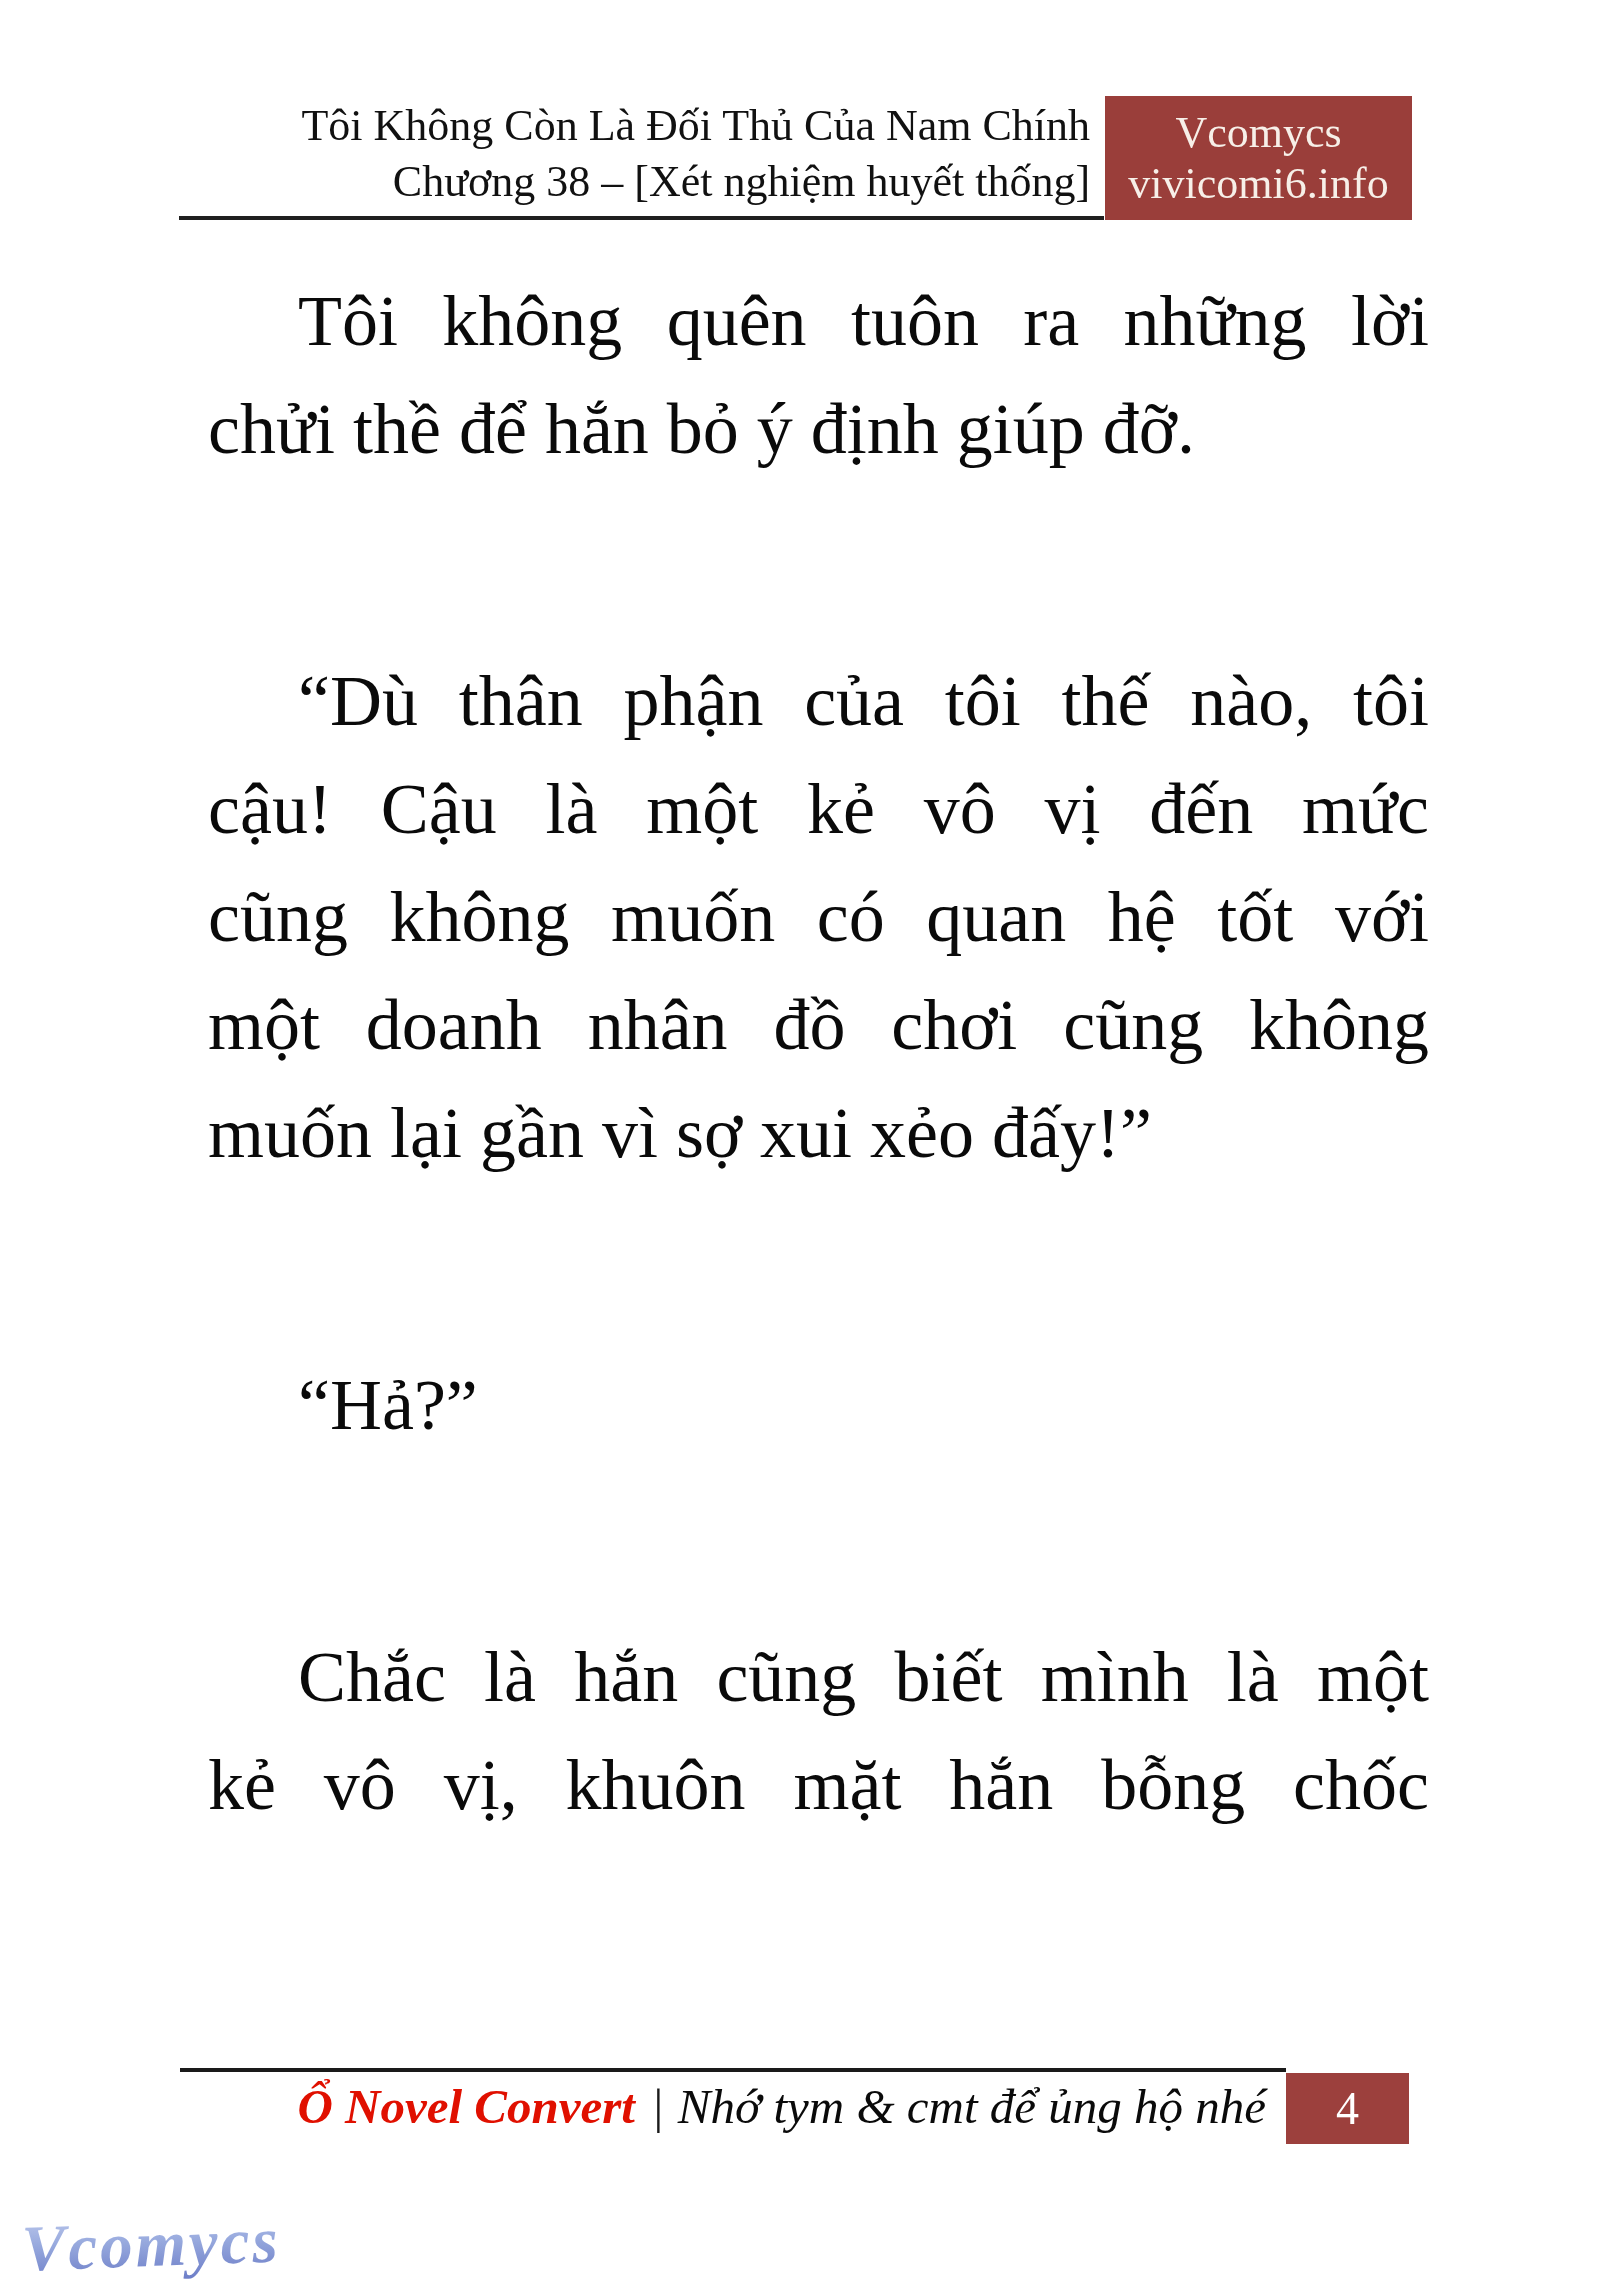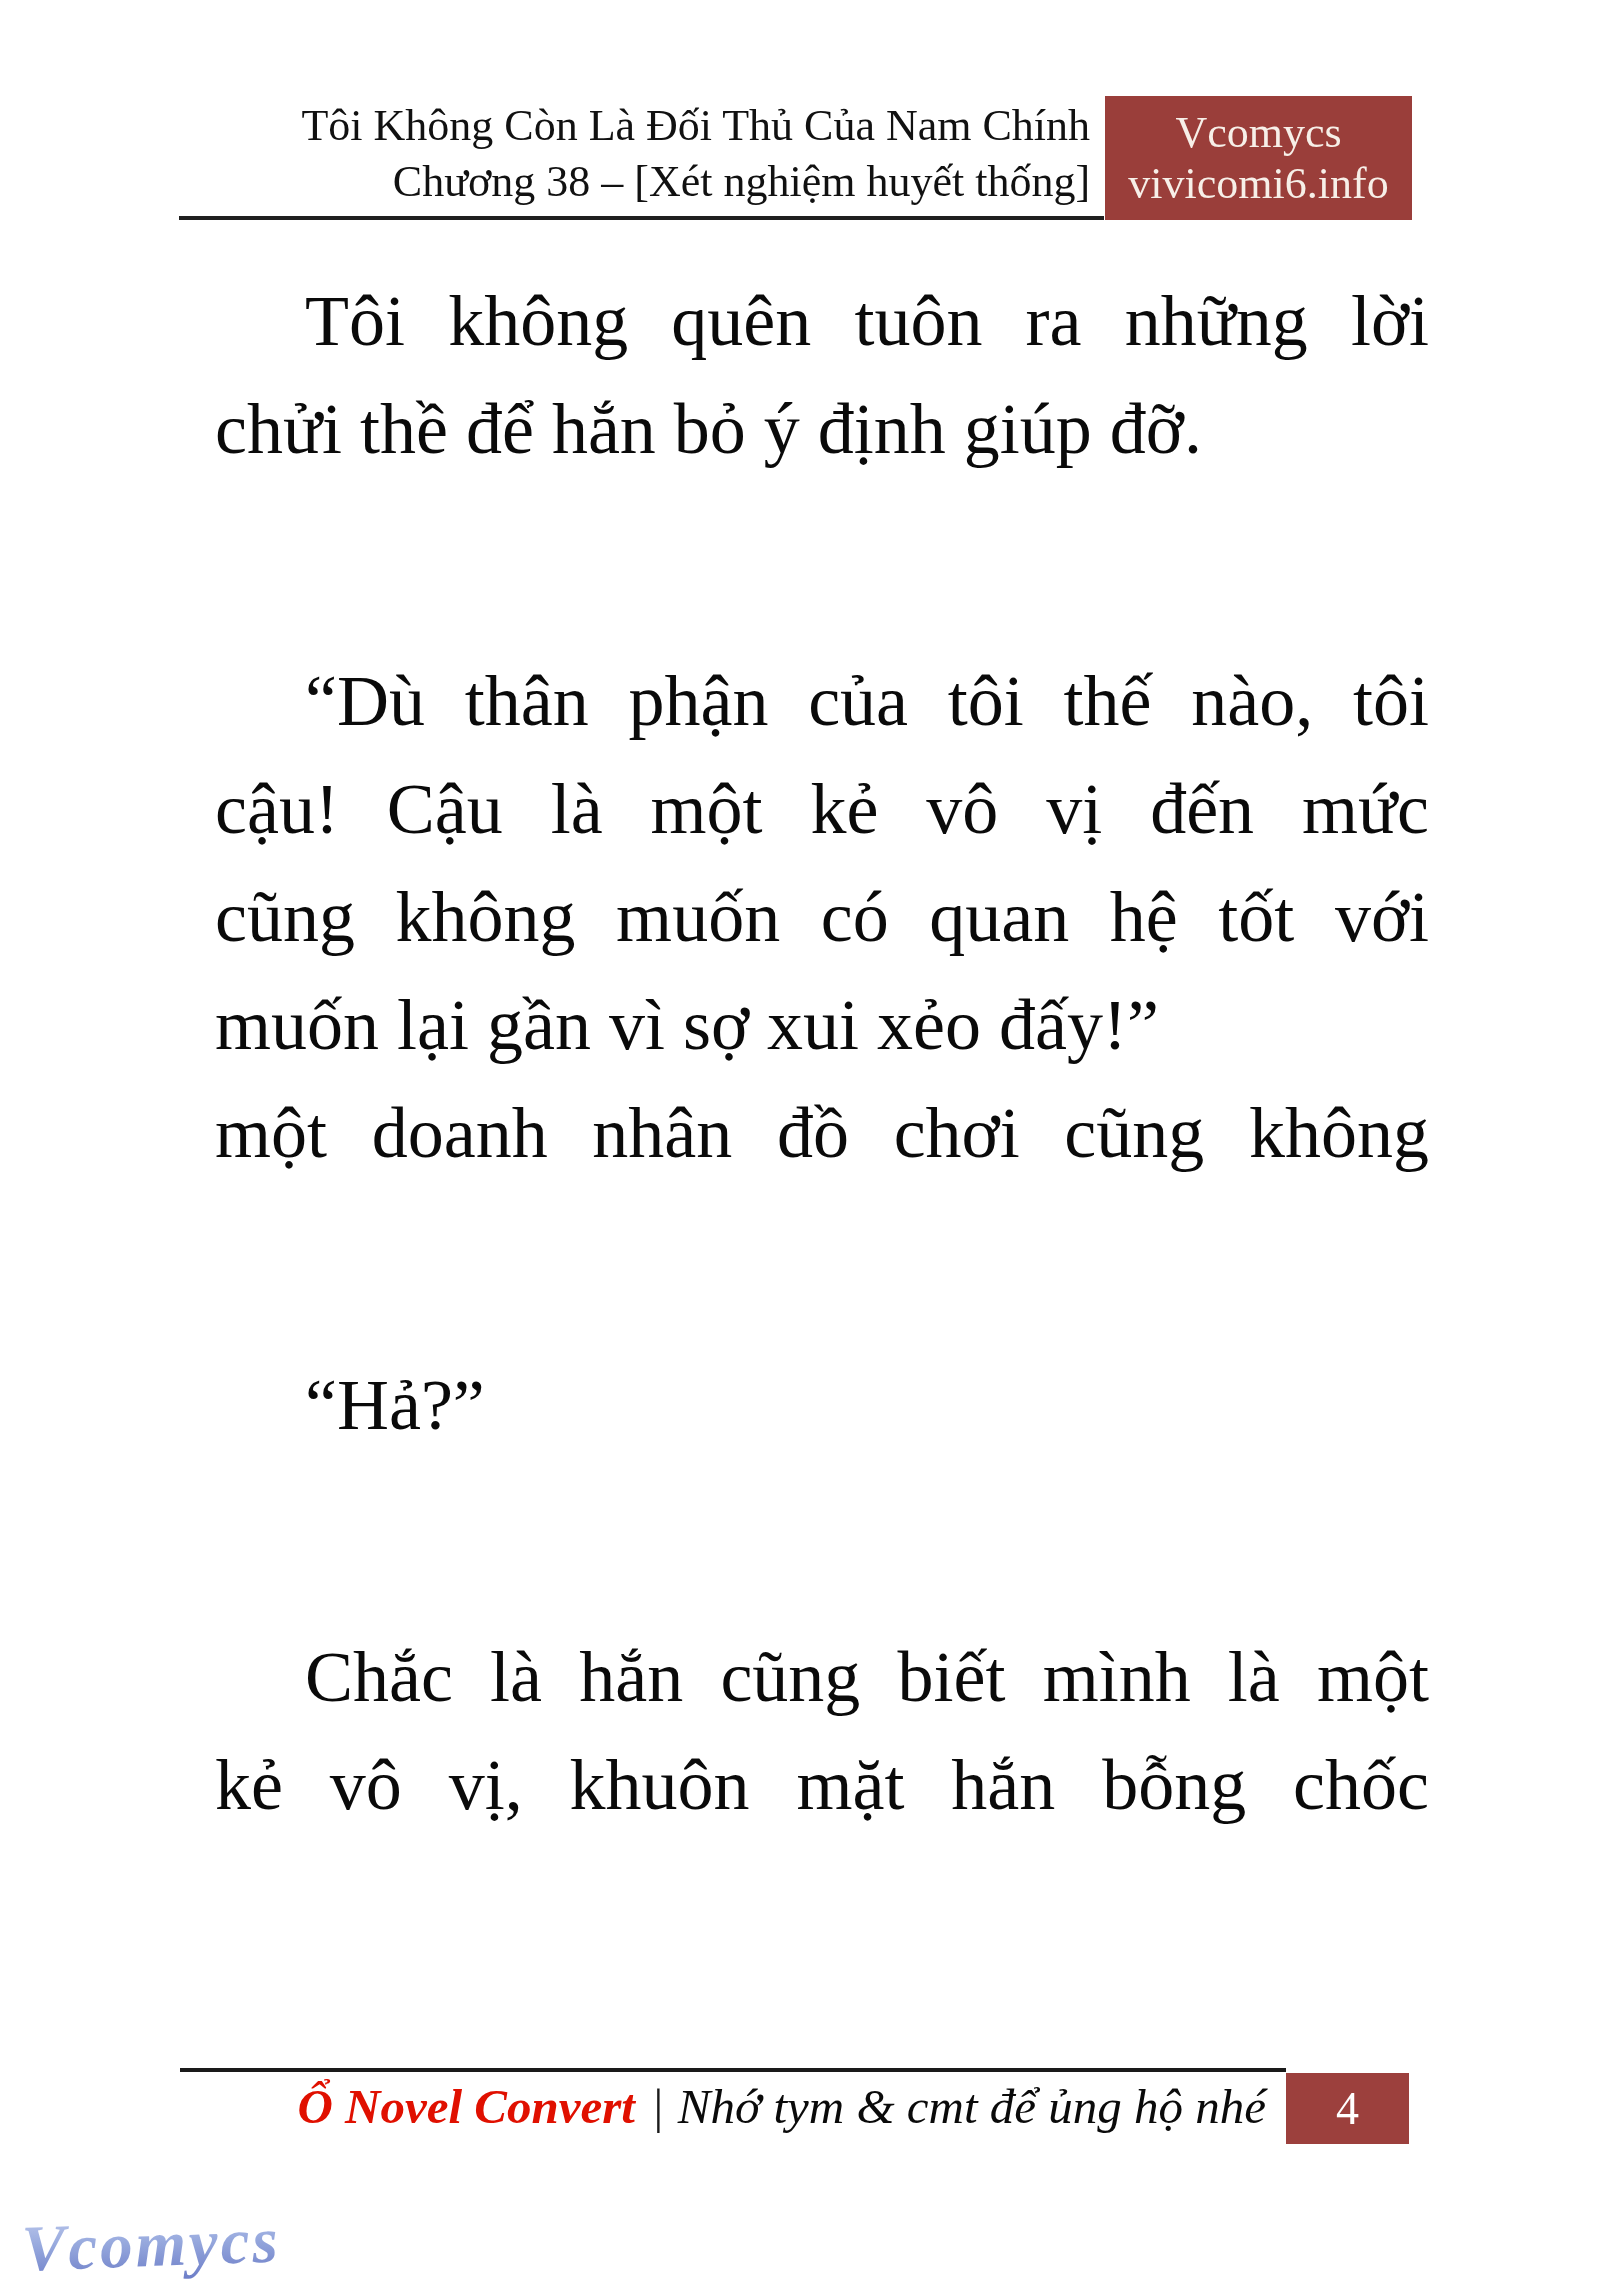--- a/index.html
+++ b/index.html
@@ -41,21 +41,21 @@
     font-size:44px; line-height:51px;
     text-align:center;
   }
 
   
   .body-text {
     position:absolute;
     left:201px; top:267px;
     width:1228px;
   }
-  .paragraph { margin:0 0 164px 14px; font-size:72px; }
+  .paragraph { margin:0 0 164px 7px; font-size:72px; }
   .line {
     text-align:justify;
     text-align-last:justify;
     line-height:108px;
   }
   .line.first { padding-left:90px; }
   .line.last  { text-align-last:left; }
 
   
   .footer-rule {
@@ -119,22 +119,22 @@
 
   <main class="body-text">
     <div class="paragraph">
       <div class="line first">Tôi không quên tuôn ra những lời</div>
       <div class="line last">chửi thề để hắn bỏ ý định giúp đỡ.</div>
     </div>
     <div class="paragraph">
       <div class="line first">“Dù thân phận của tôi thế nào, tôi</div>
       <div class="line">cậu! Cậu là một kẻ vô vị đến mức</div>
       <div class="line">cũng không muốn có quan hệ tốt với</div>
+      <div class="line">một doanh nhân đồ chơi cũng không</div>
       <div class="line last">muốn lại gần vì sợ xui xẻo đấy!”</div>
-      <div class="line">một doanh nhân đồ chơi cũng không</div>
     </div>
     <div class="paragraph">
       <div class="line first last">“Hả?”</div>
     </div>
     <div class="paragraph">
       <div class="line first">Chắc là hắn cũng biết mình là một</div>
       <div class="line">kẻ vô vị, khuôn mặt hắn bỗng chốc</div>
     </div>
   </main>
 

